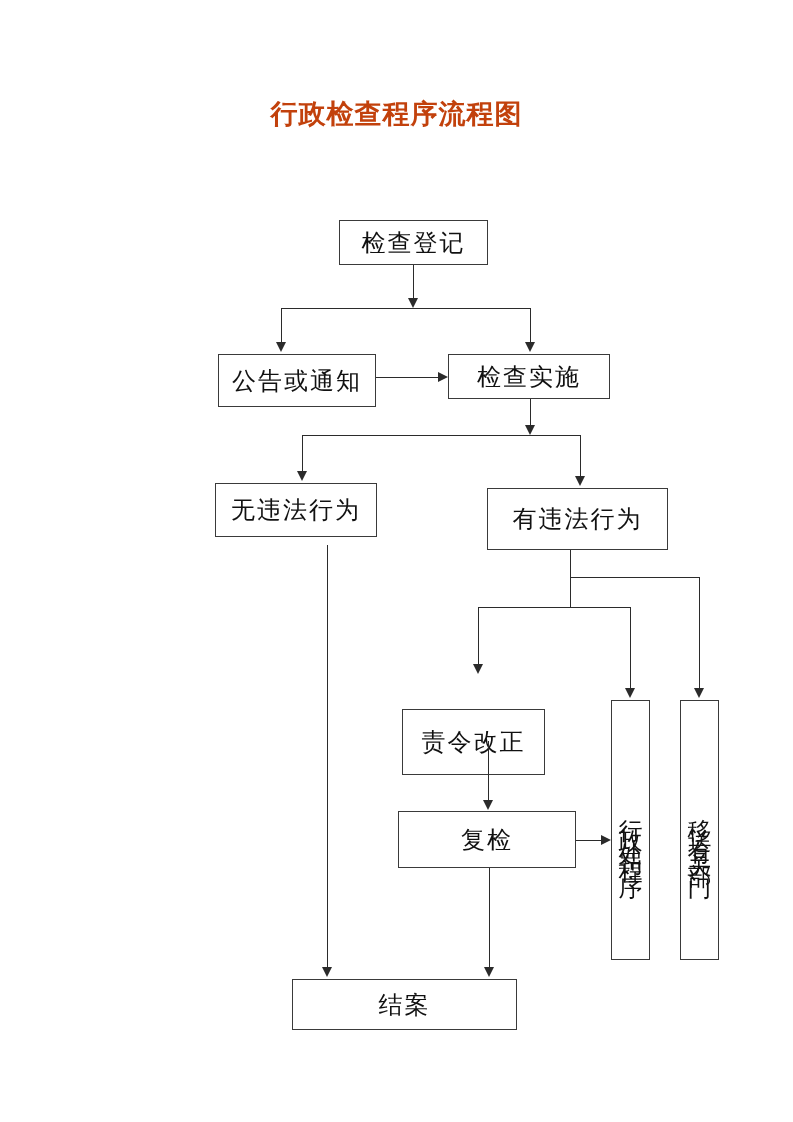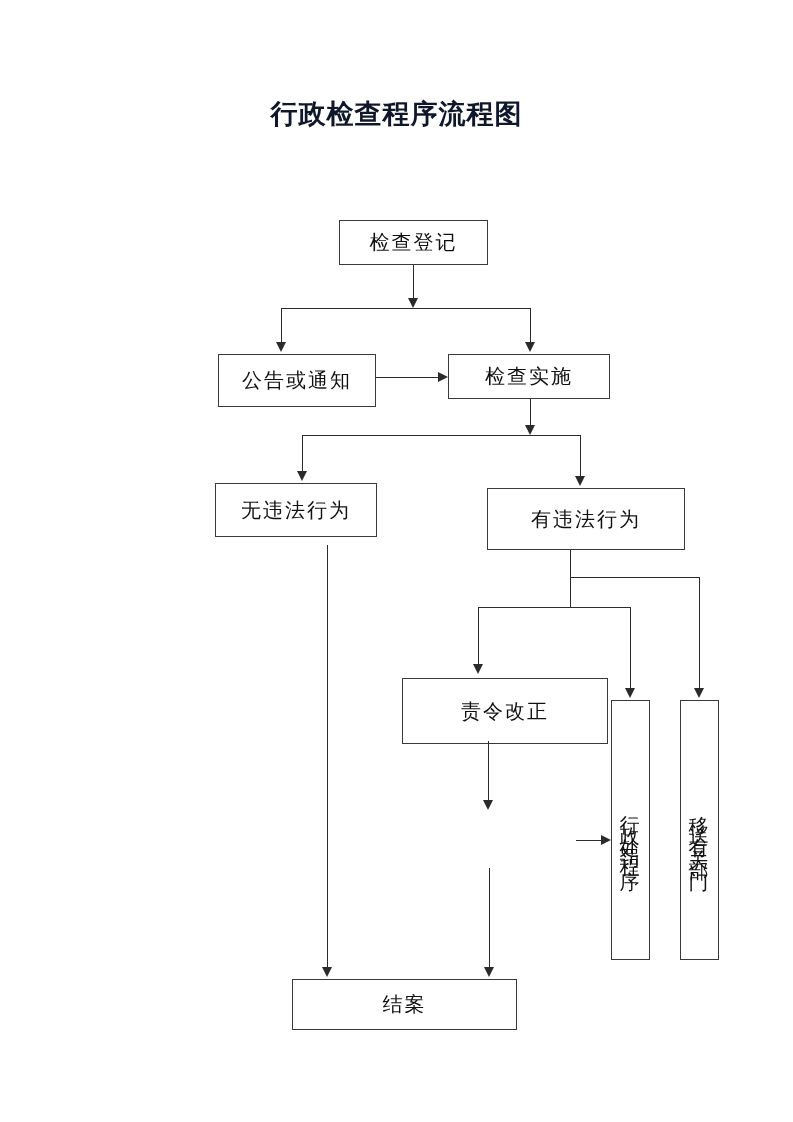--- a/index.html
+++ b/index.html
@@ -19,33 +19,33 @@
   }
   #title {
     position: absolute;
     left: 0;
     top: 96px;
     width: 793px;
     text-align: center;
     font-size: 27px;
     font-weight: bold;
     letter-spacing: 1px;
-    color: #0f172a;
+    color: #c2410c;
     font-family: "Liberation Serif", "DejaVu Serif", serif;
   }
   .node {
     position: absolute;
     box-sizing: border-box;
     border: 1px solid #3a3a3a;
     background: #ffffff;
     color: #111111;
     display: flex;
     align-items: center;
     justify-content: center;
-    font-size: 20px;
+    font-size: 24px;
     letter-spacing: 2px;
     font-family: "Liberation Serif", "DejaVu Serif", serif;
   }
   .node.vertical {
     writing-mode: vertical-rl;
     text-orientation: upright;
     letter-spacing: 11px;
     padding-top: 6px;
   }
   .edge {
@@ -79,24 +79,25 @@
   <div id="title">行政检查程序流程图</div>
 
   <div class="node" style="left:339px; top:220px; width:149px; height:45px;">检查登记</div>
 
   <div class="node" style="left:218px; top:354px; width:158px; height:53px;">公告或通知</div>
 
   <div class="node" style="left:448px; top:354px; width:162px; height:45px;">检查实施</div>
 
   <div class="node" style="left:215px; top:483px; width:162px; height:54px;">无违法行为</div>
 
-  <div class="node" style="left:487px; top:488px; width:198px; height:62px;">有违法行为</div>
+  <div class="node" style="left:487px; top:488px; width:181px; height:62px;">有违法行为</div>
 
-  <div class="node" style="left:402px; top:678px; width:206px; height:66px;">责令改正</div>
+  <div class="node" style="left:402px; top:709px; width:143px; height:66px;">责令改正</div>
 
+  <div class="node" style="left:398px; top:811px; width:178px; height:57px;">复检</div>
 
   <div class="node vertical" style="left:611px; top:700px; width:39px; height:260px;">行政处罚程序</div>
 
   <div class="node vertical" style="left:680px; top:700px; width:39px; height:260px;">移送有关部门</div>
 
   <div class="node" style="left:292px; top:979px; width:225px; height:51px;">结案</div>
 
   <div class="edge v" style="left:413px; top:265px; height:34px;"></div>
   <div class="arrow-down" style="left:408px; top:298px;"></div>
 

